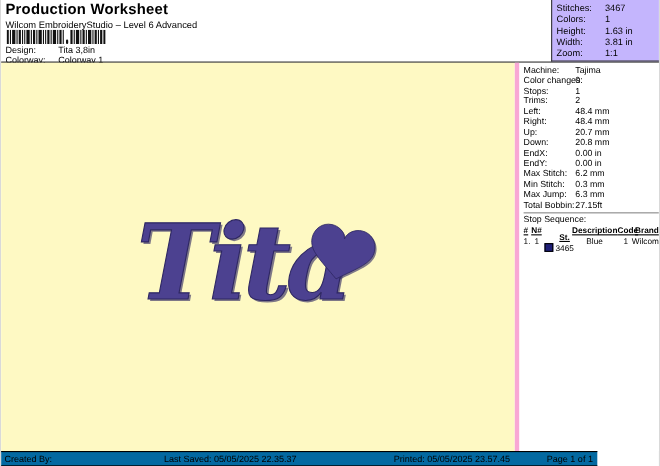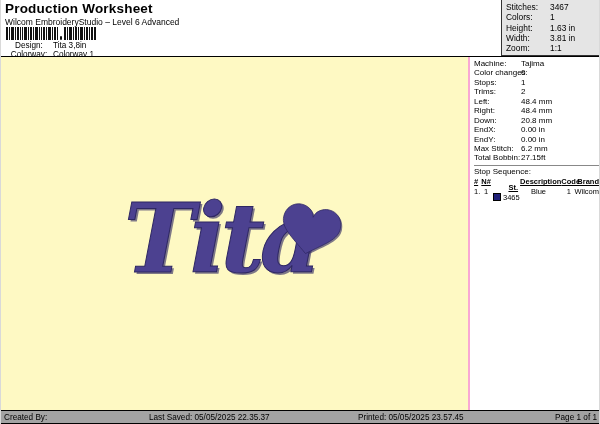--- a/index.html
+++ b/index.html
@@ -5,52 +5,52 @@
   html,body{margin:0;padding:0;background:#fff;}
   .page{position:relative;width:600px;height:424px;background:#fff;
         font-family:"Liberation Sans",sans-serif;color:#000;overflow:hidden;
         box-sizing:border-box;border-left:1px solid #d9d9d9;border-right:1px solid #d9d9d9;}
   
   .header{position:absolute;left:0;top:0;width:600px;height:57px;border-bottom:1px solid #000;box-sizing:border-box;background:#fff;}
   .title{position:absolute;left:4px;top:1px;font-size:13.5px;font-weight:bold;letter-spacing:.2px;}
   .subtitle{position:absolute;left:4px;top:17px;font-size:8.5px;}
   .barcode{position:absolute;left:5px;top:27px;}
   .kv-row{position:absolute;left:4px;font-size:8.2px;}
-  .kv-row .k{display:inline-block;width:48px;text-align:center;}
+  .kv-row .k{display:inline-block;width:48px;}
   .row-design{top:41px;}
   .row-colorway{top:50px;}
   
   .stats-box{position:absolute;left:500px;top:0;width:100px;height:56px;
              border-left:1px solid #333;border-bottom:1px solid #333;box-sizing:border-box;
-             padding:2px 0 0 4px;background:#e5e5e5;}
+             padding:2px 0 0 4px;background:#c4b5fd;}
   .stats-row{position:relative;height:10.3px;font-size:8.4px;}
   .stats-row .v{position:absolute;left:44px;top:0;}
   
   .canvas{position:absolute;left:0;top:57px;width:467px;height:353px;background:#fef9c3;box-sizing:border-box;}
   .design-svg{position:absolute;left:118px;top:120px;}
   
   .panel{position:absolute;left:467px;top:57px;width:133px;height:353px;background:#fff;
-         border-left:2px solid #f9a8d4;box-sizing:border-box;padding:2px 2px 0 4px;}
+         border-left:4px solid #f9a8d4;box-sizing:border-box;padding:2px 2px 0 4px;}
   .info-row{position:relative;height:9.45px;font-size:8px;white-space:nowrap;}
   .info-row .v{position:absolute;left:47px;top:0;}
   .stop-section{border-top:1px solid #888;margin-top:2px;padding-top:1px;}
   .stop-title{font-size:8px;height:10px;}
   .seq-row{display:flex;font-size:7.5px;white-space:nowrap;align-items:center;height:9.5px;}
   .seq-row.hdr{font-weight:bold;}
   .seq-row.hdr span{text-decoration:underline;}
   .c-num{width:10px;}
   .c-needle{width:9px;}
   .c-stfull{width:38px;display:flex;align-items:center;margin-top:12px;}
   .c-desc{flex:1;}
   .c-code{width:16px;text-align:right;}
   .c-brand{width:28px;text-align:right;}
   .chip{display:inline-block;width:6px;height:6px;border:1px solid #000;margin-right:2px;flex:none;}
   
-  .footer{position:absolute;left:0;top:410px;width:600px;height:14px;border-top:1px solid #000;
-          border-bottom:1px solid #000;box-sizing:border-box;font-size:8.2px;background:#a3a3a3;}
+  .footer{position:absolute;left:0;top:410px;width:542px;height:14px;border-top:1px solid #000;
+          border-bottom:1px solid #000;box-sizing:border-box;font-size:8.2px;background:#0369a1;}
   .footer .created{position:absolute;left:3px;top:2px;}
   .footer .saved{position:absolute;left:148px;top:2px;}
   .footer .printed{position:absolute;left:357px;top:2px;}
   .footer .pageno{position:absolute;right:4px;top:2px;}
 </style>
 </head>
 <body>
 
 <div class="page">
 
@@ -146,27 +146,33 @@
       <span>Color changes:</span><span class="v">0</span></div>
     <div class="info-row">
       <span>Stops:</span><span class="v">1</span></div>
     <div class="info-row">
       <span>Trims:</span><span class="v">2</span></div>
     <div class="info-row">
       <span>Left:</span><span class="v">48.4 mm</span></div>
     <div class="info-row">
       <span>Right:</span><span class="v">48.4 mm</span></div>
     <div class="info-row">
+      <span>Up:</span><span class="v">20.7 mm</span></div>
+    <div class="info-row">
       <span>Down:</span><span class="v">20.8 mm</span></div>
     <div class="info-row">
       <span>EndX:</span><span class="v">0.00 in</span></div>
     <div class="info-row">
       <span>EndY:</span><span class="v">0.00 in</span></div>
     <div class="info-row">
       <span>Max Stitch:</span><span class="v">6.2 mm</span></div>
+    <div class="info-row">
+      <span>Min Stitch:</span><span class="v">0.3 mm</span></div>
+    <div class="info-row">
+      <span>Max Jump:</span><span class="v">6.3 mm</span></div>
     <div class="info-row">
       <span>Total Bobbin:</span><span class="v">27.15ft</span></div>
 
     <div class="stop-section">
       <div class="stop-title">Stop Sequence:</div>
       <div class="seq-row hdr">
         <span class="c-num">#</span>
         <span class="c-needle">N#</span>
         <span class="c-stfull" style="justify-content:flex-end;padding-right:2px;">St.</span>
         <span class="c-desc">Description</span>

